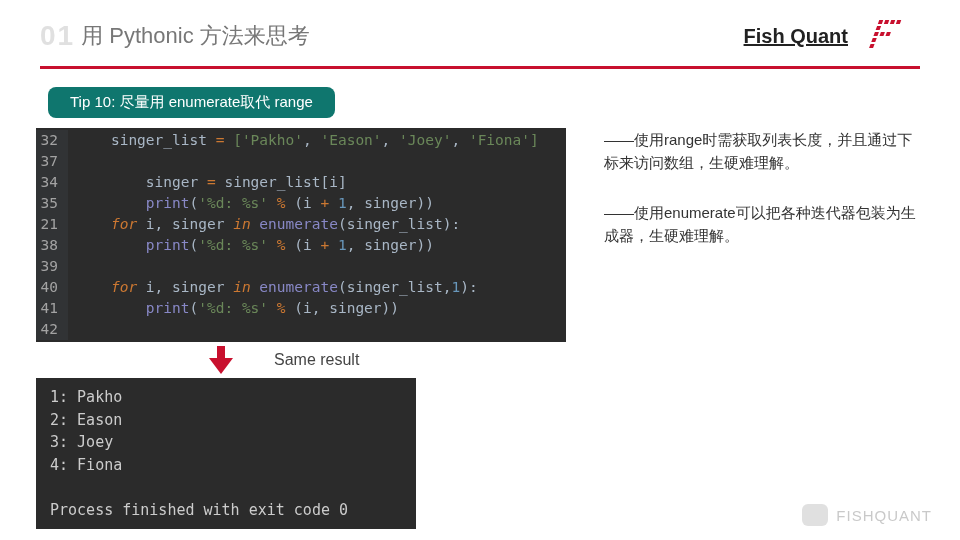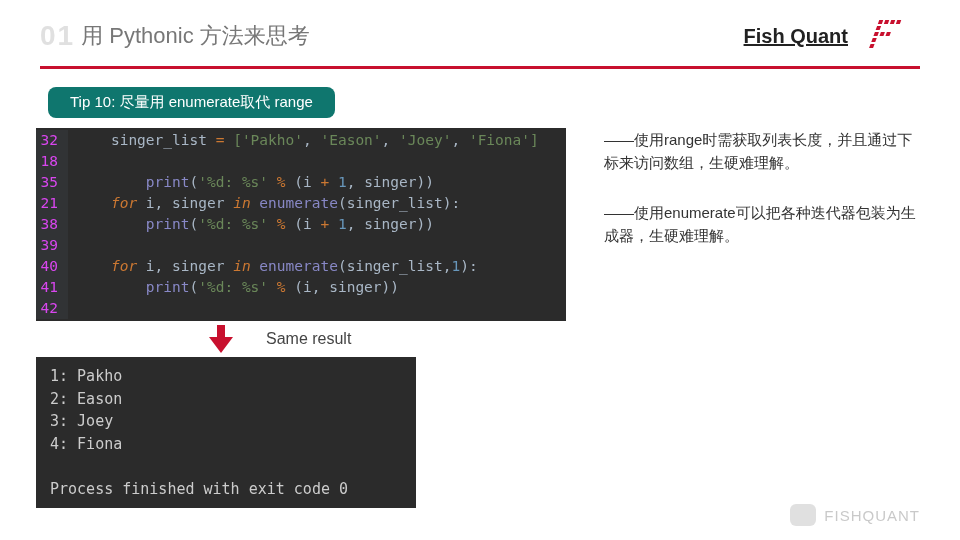--- a/index.html
+++ b/index.html
@@ -25,41 +25,41 @@
   
   .cols { display: flex; padding: 10px 40px 0 36px; gap: 22px; }
   .left { width: 530px; }
   .right { flex: 1; font-size: 15px; color: #333; line-height: 1.55; }
   .right p { margin-bottom: 26px; margin-left: 16px; }
 
   
   .code { background: #2b2b2b; font-family: Consolas, monospace; font-size: 14.5px;
           color: #a9b7c6; line-height: 1.45; padding: 2px 0; }
   .ln { display: flex; }
-  .gut { width: 32px; text-align: right; color: #d946ef; padding-right: 10px;
+  .gut { width: 32px; text-align: right; color: #a3a3a3; padding-right: 10px;
          background: #313335; flex-shrink: 0; }
   .txt { white-space: pre; padding-left: 8px; }
   .kw { color: #cc7832; font-style: italic; }
   .str { color: #6a8759; }
   .fn { color: #8888c6; }
   .num2 { color: #6897bb; }
   .id { color: #a9b7c6; }
 
   
-  .arrow-row { display: flex; align-items: center; margin: 4px 0 4px 170px; gap: 30px; }
+  .arrow-row { display: flex; align-items: center; margin: 4px 0 4px 170px; gap: 38px; }
   .arrow { width: 30px; height: 28px; }
   .same { font-size: 16px; color: #444; }
 
   
   .out { background: #2b2b2b; color: #ccc; font-family: Consolas, monospace;
          font-size: 15px; padding: 8px 14px; width: 380px; line-height: 1.5;
          white-space: pre; }
 
   
-  .wm { position: absolute; right: 40px; bottom: 14px; display: flex;
+  .wm { position: absolute; right: 28px; bottom: 14px; display: flex;
         align-items: center; gap: 8px; opacity: .45; color: #888;
         font-size: 15px; letter-spacing: 1px; }
   .wm .wc { width: 26px; height: 22px; border-radius: 6px; background: #bbb;
             position: relative; }
 </style>
 </head>
 <body>
 
 
 
@@ -93,21 +93,25 @@
 
 
 <div class="cols">
   <div class="left">
     <div class="code" id="code">
         <div class="ln">
           <span class="gut">32</span>
           <span class="txt"><span class="id">    singer_list </span><span class="kw">=</span><span class="id"> </span><span class="str">[</span><span class="str">'Pakho'</span><span class="id">, </span><span class="str">'Eason'</span><span class="id">, </span><span class="str">'Joey'</span><span class="id">, </span><span class="str">'Fiona'</span><span class="str">]</span></span>
         </div>
         <div class="ln">
-          <span class="gut">18</span>
+          <span class="gut">37</span>
+        </div>
+        <div class="ln">
+          <span class="gut">34</span>
+          <span class="txt"><span class="id">        singer </span><span class="kw">=</span><span class="id"> singer_list[i]</span></span>
         </div>
         <div class="ln">
           <span class="gut">35</span>
           <span class="txt"><span class="id">        </span><span class="fn">print</span><span class="id">(</span><span class="str">'%d: %s'</span><span class="id"> </span><span class="kw">%</span><span class="id"> (i </span><span class="kw">+</span><span class="id"> </span><span class="num2">1</span><span class="id">, singer))</span></span>
         </div>
         <div class="ln">
           <span class="gut">21</span>
           <span class="txt"><span class="id">    </span><span class="kw">for</span><span class="id"> i, singer </span><span class="kw">in</span><span class="id"> </span><span class="fn">enumerate</span><span class="id">(singer_list):</span></span>
         </div>
         <div class="ln">

